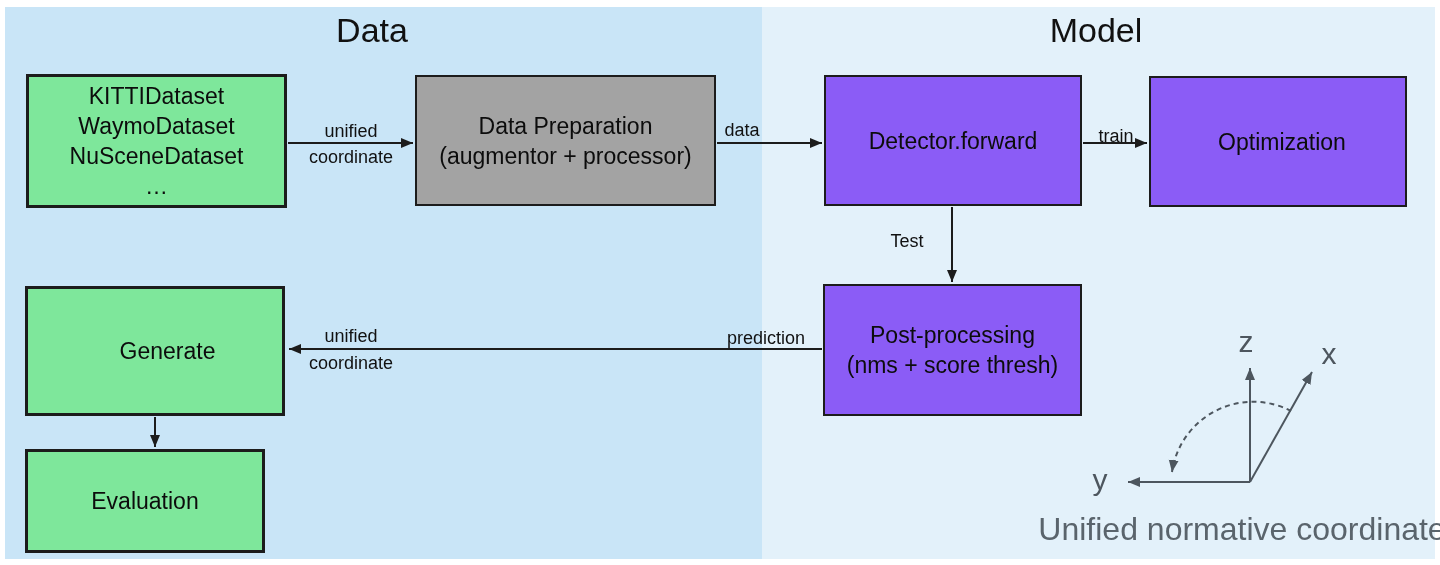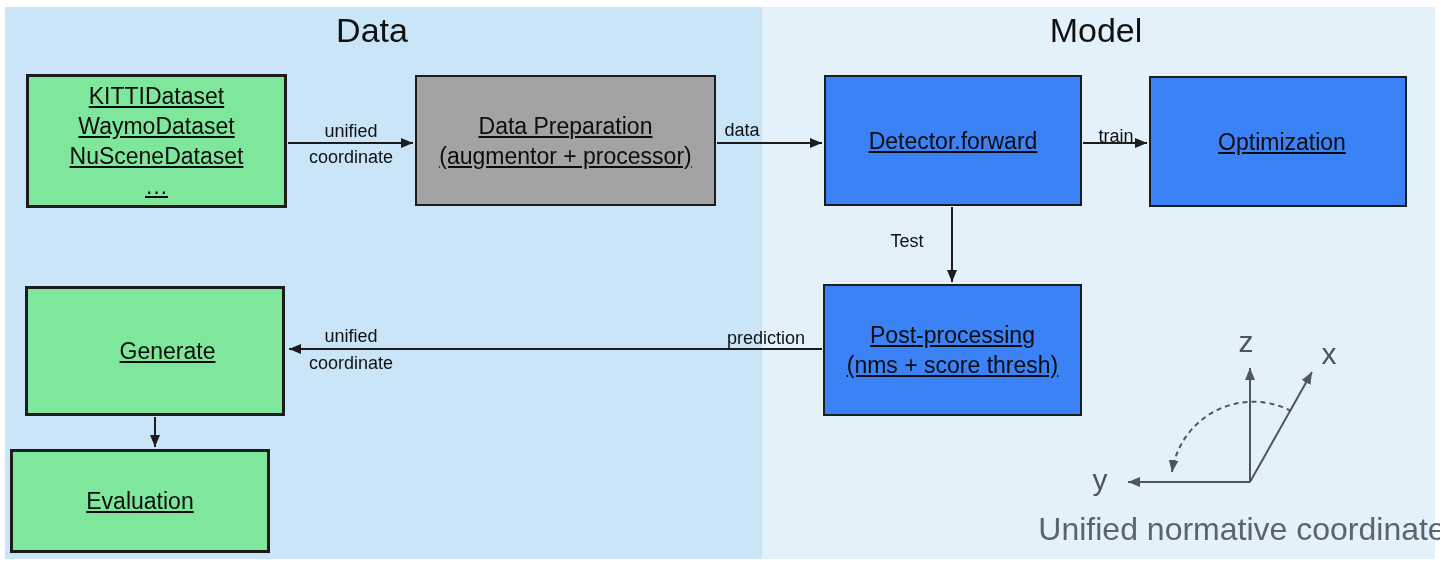--- a/index.html
+++ b/index.html
@@ -12,34 +12,34 @@
   .panel-model { left:762px; width:673px;  background:#e3f1fa; }
 
   .section-title {
     position:absolute; top:10px; transform:translateX(-50%);
     font-size:34px; line-height:40px; color:#111; white-space:nowrap;
   }
 
   .node {
     position:absolute; box-sizing:border-box;
     display:flex; flex-direction:column; justify-content:center; 
-    text-align:center; font-size:23px; line-height:30px; color:#0c0c0c;text-decoration:underline;
+    text-align:center; font-size:23px; line-height:30px; color:#0c0c0c;
   }
   .node.green { background:#7ee79b; border:3px solid #1c1c1c; }
   .node.light { border:2px solid #1c1c1c; }
   .node.fill-left  { background:#a3a3a3; }
-  .node.fill-right { background:#3b82f6; }
+  .node.fill-right { background:#8b5cf6; }
 
   .n-datasets    { left:26px;   top:74px;  width:261px; height:134px; }
   .n-dataprep    { left:415px;  top:75px;  width:301px; height:131px; }
   .n-detector    { left:824px;  top:75px;  width:258px; height:131px; }
   .n-optim       { left:1149px; top:76px;  width:258px; height:131px;padding-left:8px; }
   .n-postproc    { left:823px;  top:284px; width:259px; height:132px; }
   .n-genpred     { left:25px;   top:286px; width:260px; height:130px;padding-left:25px; }
-  .n-eval        { left:10px;   top:449px; width:260px; height:104px; }
+  .n-eval        { left:25px;   top:449px; width:240px; height:104px; }
 
   .flow-label {
     position:absolute; transform:translate(-50%,-50%);
     font-size:18px; line-height:24px; color:#111; white-space:nowrap;
   }
 
   .axes-caption {
     position:absolute; left:1242px; top:511px; transform:translateX(-50%);
     font-size:32px; color:#5a646c; white-space:nowrap;
   }

